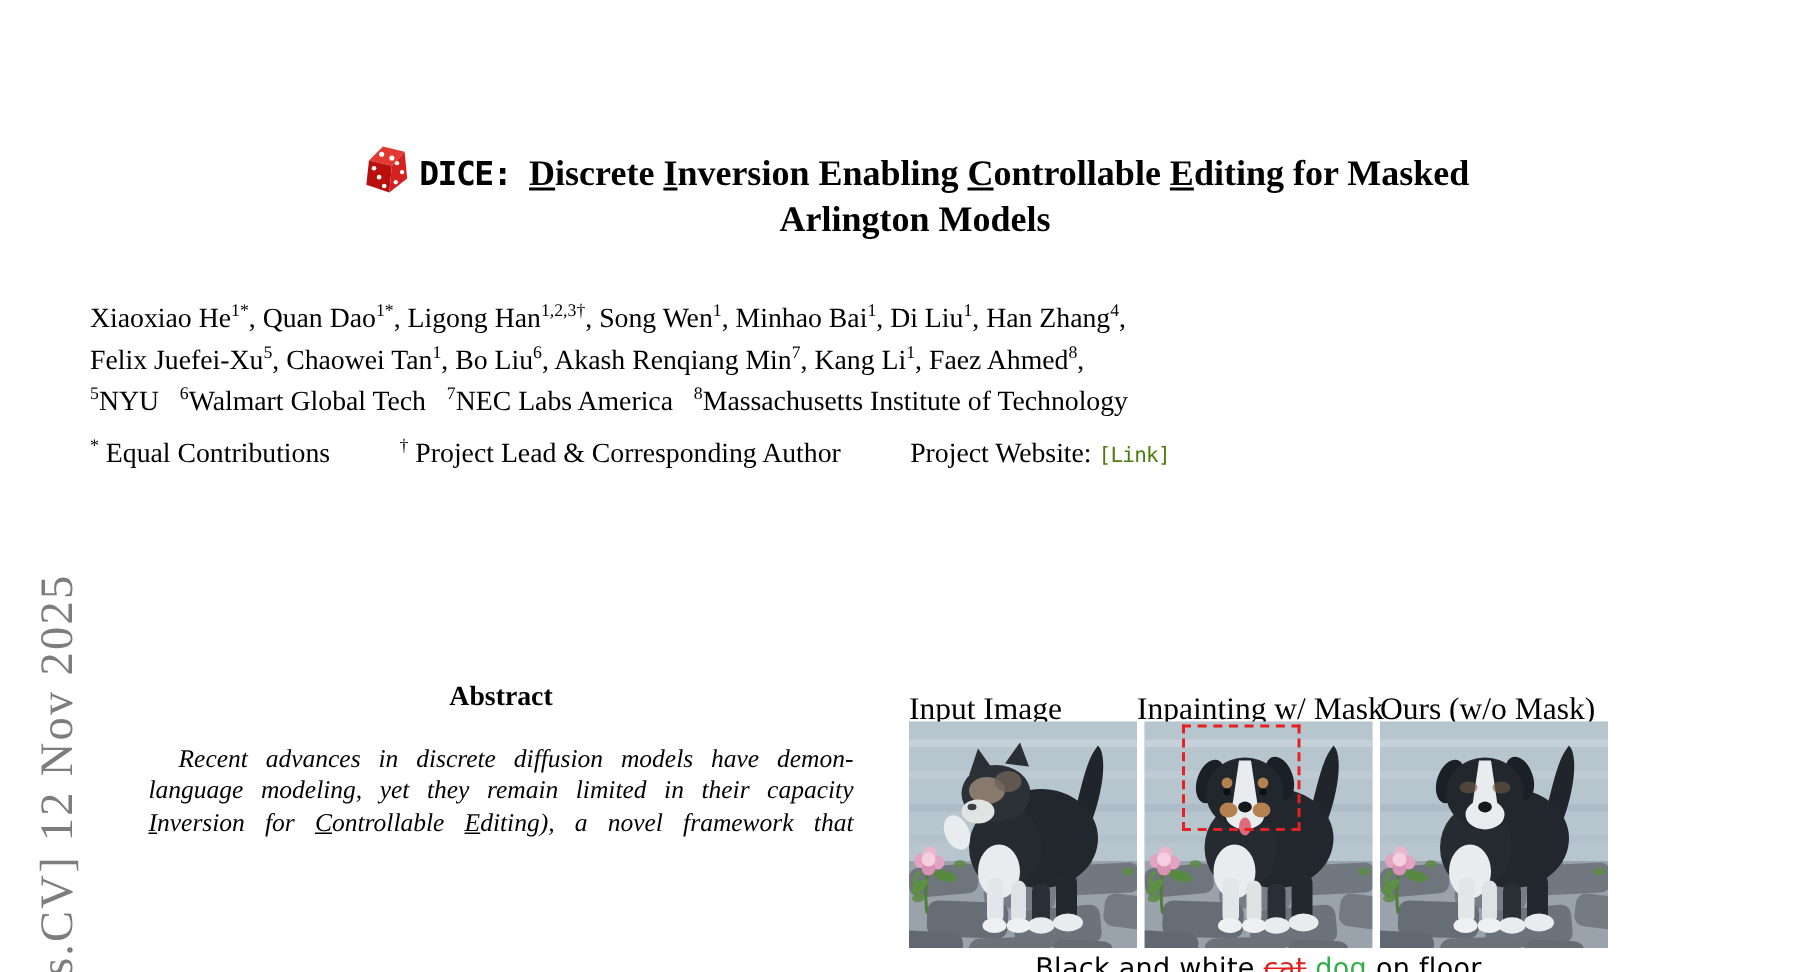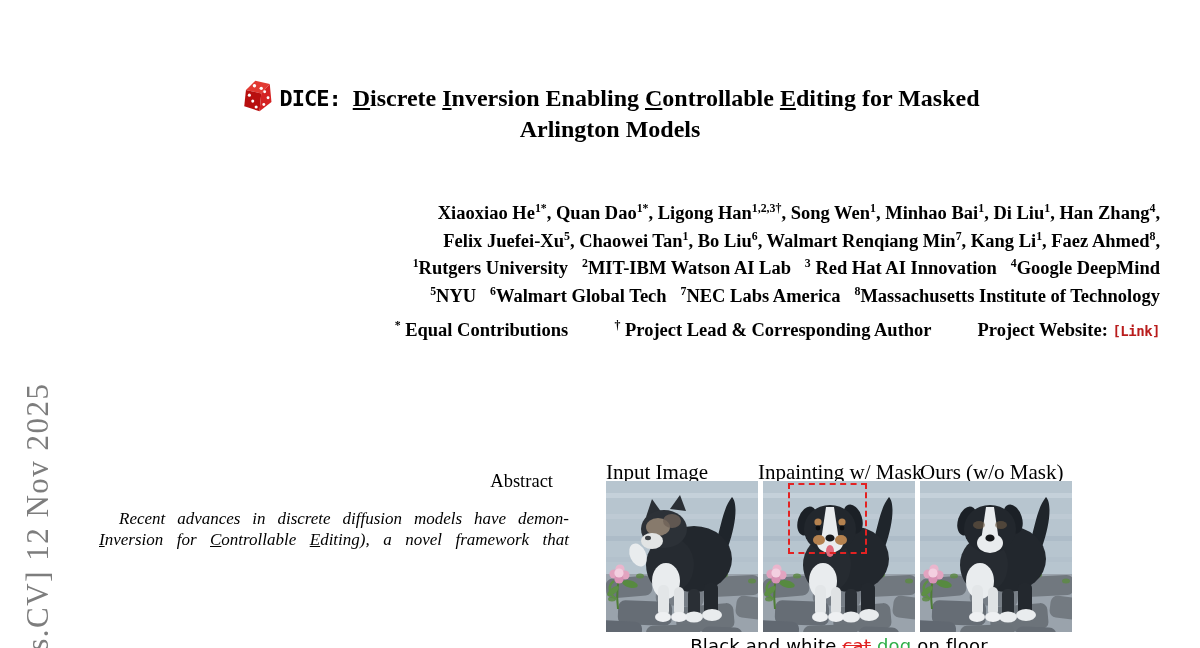--- a/index.html
+++ b/index.html
@@ -17,32 +17,32 @@
   .seg-strike{text-decoration:line-through;}
 
   
   .arxiv-banner{
     position:absolute;left:20px;top:666px;
     transform:rotate(-90deg);transform-origin:0 0;
     font-size:31px;letter-spacing:1.5px;white-space:nowrap;
   }
 
   
-  .title-block{position:absolute;left:60px;right:40px;top:78px;text-align:center;}
+  .title-block{position:absolute;left:60px;right:40px;top:95px;text-align:center;}
   .title-line{font-weight:bold;font-size:24px;line-height:31px;}
   .dice-icon{vertical-align:-8px;margin-right:5px;}
 
   
-  .authors-block{position:absolute;left:60px;right:40px;top:200px;text-align:right;font-size:18.5px;line-height:27.5px;font-weight:bold;}
+  .authors-block{position:absolute;left:60px;right:40px;top:200px;text-align:left;font-size:18.5px;line-height:27.5px;}
   .footnote-line{margin-top:7px;}
 
   
   .abstract-col{position:absolute;left:99px;width:470px;top:455px;}
-  .abstract-heading{font-size:18.5px;font-weight:normal;text-align:right;margin:16px;}
-  .abstract-text{margin-top:2px;font-style:italic;font-size:17px;line-height:21.3px;}
+  .abstract-heading{font-size:18.5px;font-weight:bold;text-align:center;margin:0;}
+  .abstract-text{margin-top:19px;font-style:italic;font-size:17px;line-height:21.3px;}
   .abs-line{text-align:justify;}
   .abs-line.jl{text-align-last:justify;}
   .abs-line.first{text-indent:20px;}
 
   
   .flabel{position:absolute;top:460px;width:152px;text-align:left;font-size:21px;white-space:nowrap;}
   .panel{position:absolute;top:481px;width:152px;height:151px;overflow:hidden;background:#b7c5cf;}
   .panel svg{display:block;}
   .maskbox{position:absolute;box-sizing:border-box;left:25px;top:2px;width:79px;height:71px;border:2px dashed #e32222;}
   .fig-caption{
@@ -69,30 +69,30 @@
       <circle cx="29" cy="16" r="1.7" fill="#fff"></circle>
       <circle cx="33" cy="23" r="1.7" fill="#fff"></circle>
       <circle cx="28" cy="31" r="1.7" fill="#fff"></circle>
     </svg><span class="rich"><span class="seg-titlemono">DICE:</span><span>  </span><span class="seg-u">D</span><span>iscrete </span><span class="seg-u">I</span><span>nversion Enabling </span><span class="seg-u">C</span><span>ontrollable </span><span class="seg-u">E</span><span>diting for Masked</span></span>
   </div>
   <div class="title-line">Arlington Models</div>
 </div>
 
 <div class="authors-block">
   <div class="rich"><span>Xiaoxiao He</span><span class="seg-sup">1*</span><span>, Quan Dao</span><span class="seg-sup">1*</span><span>, Ligong Han</span><span class="seg-sup">1,2,3†</span><span>, Song Wen</span><span class="seg-sup">1</span><span>, Minhao Bai</span><span class="seg-sup">1</span><span>, Di Liu</span><span class="seg-sup">1</span><span>, Han Zhang</span><span class="seg-sup">4</span><span>,</span></div>
-  <div class="rich"><span>Felix Juefei-Xu</span><span class="seg-sup">5</span><span>, Chaowei Tan</span><span class="seg-sup">1</span><span>, Bo Liu</span><span class="seg-sup">6</span><span>, Walmart Renqiang Min</span><span class="seg-sup">7</span><span>, Kang Li</span><span class="seg-sup">1</span><span>, Faez Ahmed</span><span class="seg-sup">8</span><span>,</span></div>
-  <div class="rich"><span class="seg-sup">1</span><span>Rutgers University   </span><span class="seg-sup">2</span><span>MIT-IBM Watson AI Lab   </span><span class="seg-sup">3</span><span> Red Hat AI Innovation   </span><span class="seg-sup">4</span><span>Google DeepMind</span></div>
+  <div class="rich"><span>Felix Juefei-Xu</span><span class="seg-sup">5</span><span>, Chaowei Tan</span><span class="seg-sup">1</span><span>, Bo Liu</span><span class="seg-sup">6</span><span>, Akash Renqiang Min</span><span class="seg-sup">7</span><span>, Kang Li</span><span class="seg-sup">1</span><span>, Faez Ahmed</span><span class="seg-sup">8</span><span>,</span></div>
   <div class="rich"><span class="seg-sup">5</span><span>NYU   </span><span class="seg-sup">6</span><span>Walmart Global Tech   </span><span class="seg-sup">7</span><span>NEC Labs America   </span><span class="seg-sup">8</span><span>Massachusetts Institute of Technology</span></div>
-  <div class="rich footnote-line"><span class="seg-sup">*</span><span> Equal Contributions          </span><span class="seg-sup">†</span><span> Project Lead &amp; Corresponding Author          Project Website: </span><span class="seg-link" style="color: #b91c1c;">[Link]</span></div>
+  <div class="rich footnote-line"><span class="seg-sup">*</span><span> Equal Contributions          </span><span class="seg-sup">†</span><span> Project Lead &amp; Corresponding Author          Project Website: </span><span class="seg-link" style="color: #4d7c0f;">[Link]</span></div>
 </div>
 
 <div class="abstract-col">
   <h2 class="abstract-heading">Abstract</h2>
   <div class="abstract-text">
     <div class="abs-line jl first rich"><span>Recent advances in discrete diffusion models have demon-</span></div>
+    <div class="abs-line jl rich"><span>language modeling, yet they remain limited in their capacity</span></div>
     <div class="abs-line jl rich"><span class="seg-u">I</span><span>nversion for </span><span class="seg-u">C</span><span>ontrollable </span><span class="seg-u">E</span><span>diting), a novel framework that</span></div>
   </div>
 </div>
 
 <div class="flabel" style="left:606px">Input Image</div>
 <div class="flabel" style="left:758px;width:162px">Inpainting w/ Mask</div>
 <div class="flabel" style="left:920px">Ours (w/o Mask)</div>
 
 <div class="panel" style="left:606px">
     <svg width="152" height="151" viewBox="0 0 152 151">

